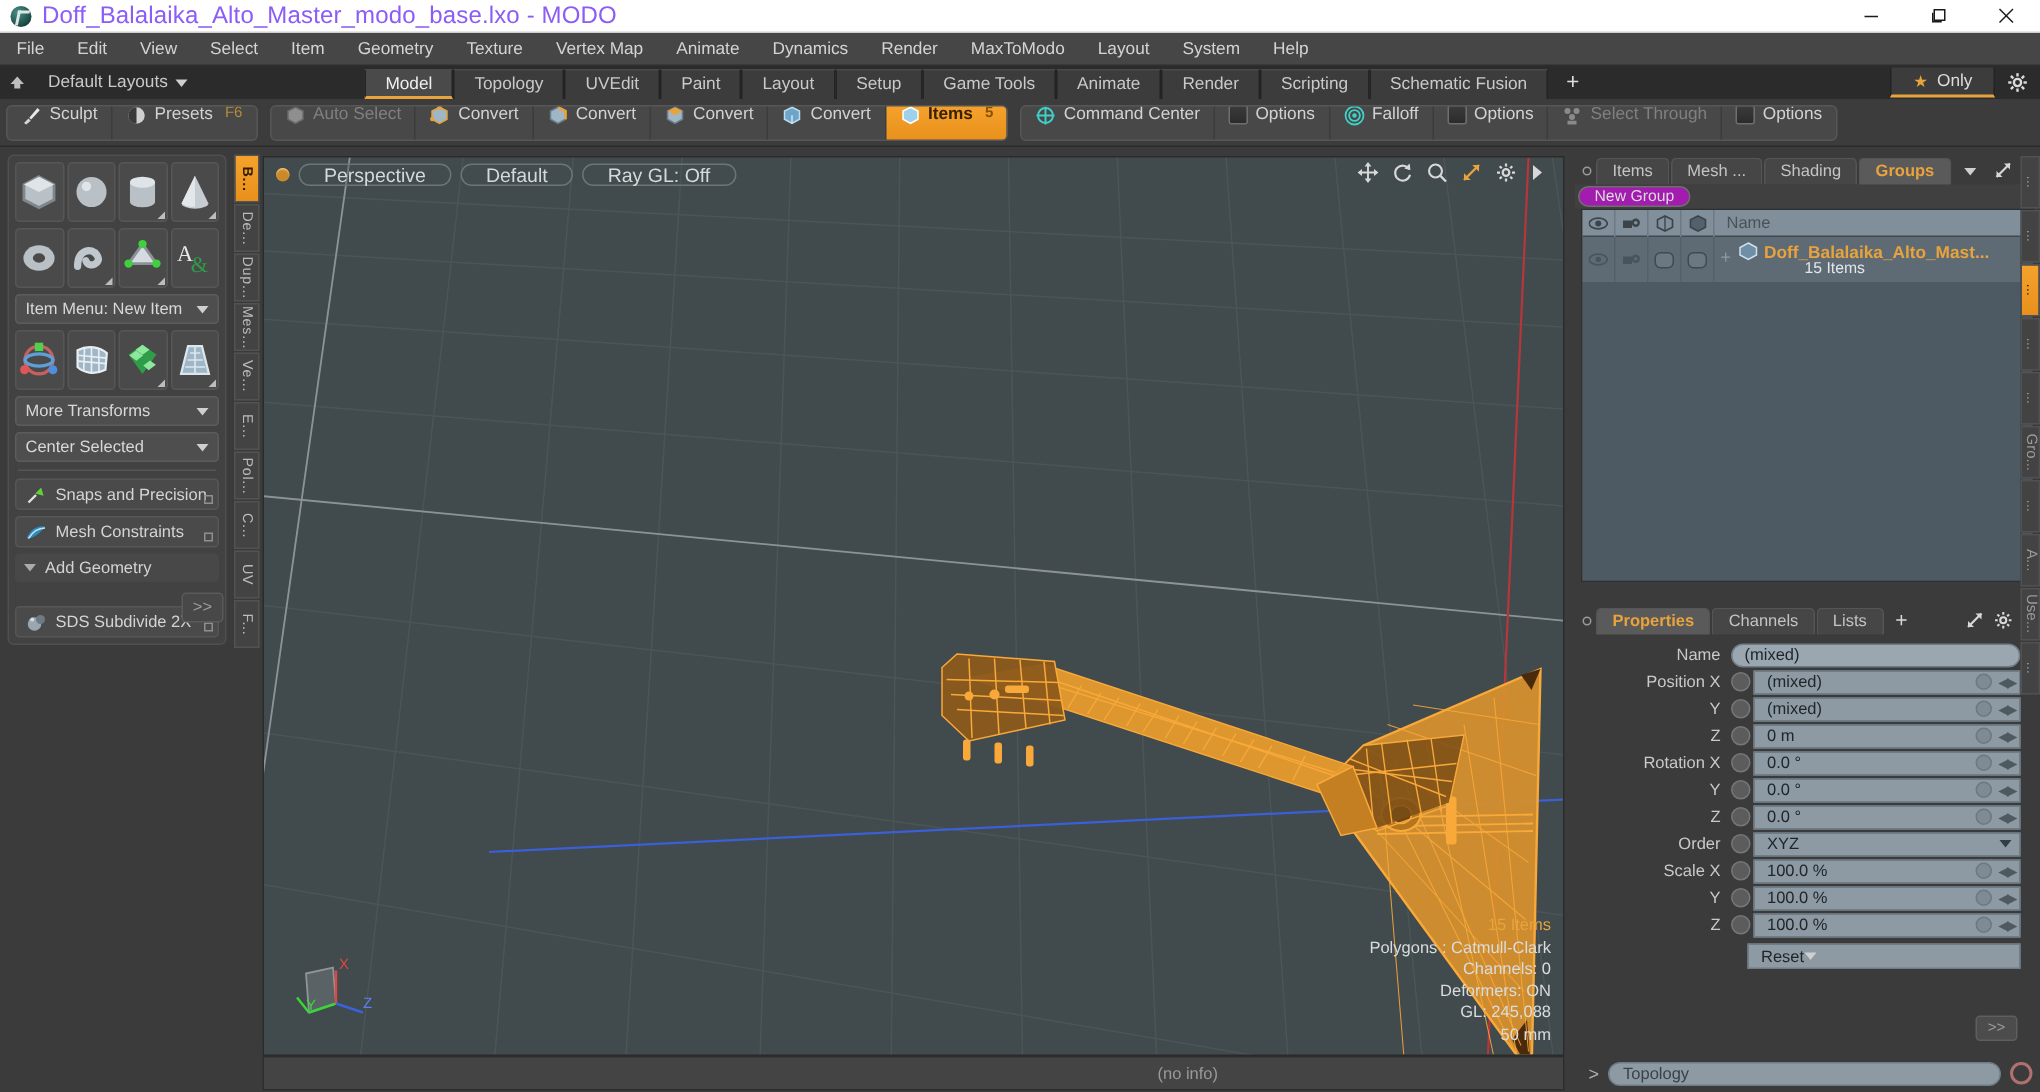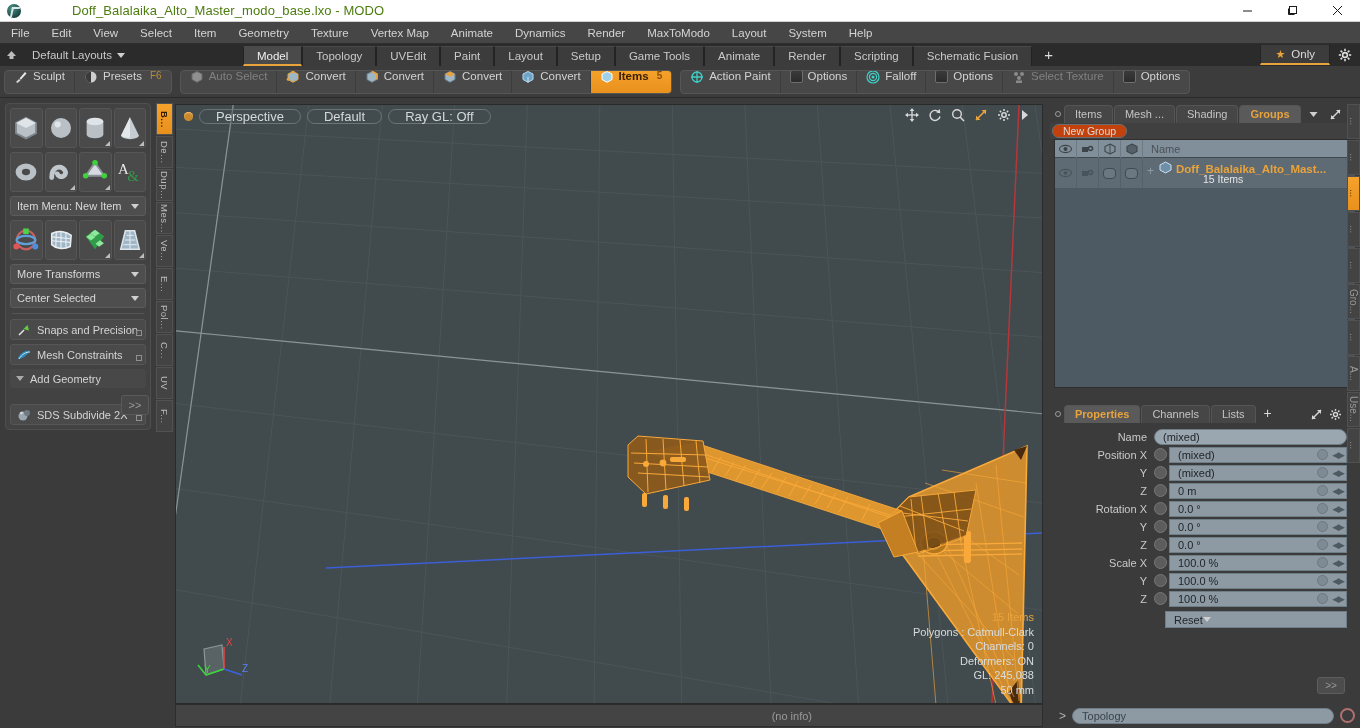--- a/index.html
+++ b/index.html
@@ -24,21 +24,21 @@
     width: 14px; height: 14px; margin-left: 7px; margin-right: 7px;
     border-radius: 50%;
     background: radial-gradient(circle at 35% 30%, #4c8f86 0%, #17433f 75%);
     position: relative; flex: none;
   }
   .title-icon::after {
     content: ""; position: absolute; left: 4px; top: 3px;
     width: 6px; height: 8px; border-left: 2px solid #d8e8e6;
     border-top: 2px solid #d8e8e6; transform: skewX(-12deg);
   }
-  .title-text { color: #4d7c0f; font-size: 13px; letter-spacing: 0.1px; margin-left: 44px; }
+  .title-text { color: #8b5cf6; font-size: 16px; letter-spacing: 0.1px; }
   .win-btns { margin-left: auto; display: flex; height: 22px; }
   .win-btn {
     width: 45px; height: 22px; display: flex; align-items: center;
     justify-content: center; color: #1b1b1b; font-size: 12px;
   }
   .win-btn svg { display: block; }
 
   
   .menubar {
     position: absolute; top: 22px; left: 0; width: 1360px; height: 22px;
@@ -214,21 +214,21 @@
   .rtab.plus { background: transparent; border: none; color: #d8d8d8; font-size: 14px; padding: 0 7px; }
   .rtab-right { margin-left: auto; display: flex; align-items: center; gap: 6px; padding-right: 4px; }
 
   .listpane {
     margin: 0 4px; background: #4e5a63; border: 1px solid #2f2f2f;
     height: 249px; position: relative;
   }
   .newgrp-bar { height: 16px; background: #404040; display: flex; align-items: center; padding-left: 2px; }
   .newgrp-btn {
     height: 14px; line-height: 13px; padding: 0 10px; font-size: 10.5px; color: #dcdcdc;
-    background: #c2410c; border: 1px solid #6e6e6e; border-radius: 7px;
+    background: #a21caf; border: 1px solid #6e6e6e; border-radius: 7px;
   }
   .lst-hdr {
     height: 18px; background: #808f99; display: flex; align-items: center;
     border-bottom: 1px solid #3f4a50;
   }
   .lst-hdr .cl { width: 22px; height: 18px; display: flex; align-items: center; justify-content: center; border-right: 1px solid #6b7a84; }
   .lst-hdr .nm { padding-left: 8px; font-size: 11px; color: #4a5258; }
   .lst-row { height: 30px; background: #5f6b74; display: flex; position: relative; }
   .lst-row .cl { width: 22px; display: flex; align-items: center; justify-content: center; border-right: 1px solid #55606a; }
   .lst-row .body { flex: 1; position: relative; padding-left: 8px; }
@@ -453,21 +453,21 @@
       </div>
     <div class="mgrp" id="mgrp-c">
         <div class="mbtn">
           <span style="display: flex;">
             <svg width="14" height="14" viewBox="0 0 14 14">
               <circle cx="7" cy="7" r="5" fill="none" stroke="#3fd0c8" stroke-width="1.3"></circle>
               <line x1="7" y1="1" x2="7" y2="13" stroke="#3fd0c8" stroke-width="1.3"></line>
               <line x1="1" y1="7" x2="13" y2="7" stroke="#3fd0c8" stroke-width="1.3"></line>
             </svg>
           </span>
-          <span>Action Paint</span>
+          <span>Command Center</span>
         </div>
         <div class="mbtn">
           <span class="chk"></span>
           <span>Options</span>
         </div>
         <div class="mbtn">
           <span style="display: flex;">
             <svg width="14" height="14" viewBox="0 0 14 14">
               <circle cx="7" cy="7" r="6" fill="none" stroke="#3fd0c8" stroke-width="1.2"></circle>
               <circle cx="7" cy="7" r="3.6" fill="none" stroke="#3fd0c8" stroke-width="1.2"></circle>
@@ -482,21 +482,21 @@
         </div>
         <div class="mbtn dim">
           <span style="display: flex;">
             <svg width="14" height="14" viewBox="0 0 14 14">
               <circle cx="4" cy="4" r="2" fill="#8a8a8a"></circle>
               <circle cx="10" cy="4" r="2" fill="#8a8a8a"></circle>
               <circle cx="7" cy="8" r="2" fill="#8a8a8a"></circle>
               <rect x="4" y="10.5" width="6" height="2.5" fill="#8a8a8a"></rect>
             </svg>
           </span>
-          <span>Select Texture</span>
+          <span>Select Through</span>
         </div>
         <div class="mbtn">
           <span class="chk"></span>
           <span>Options</span>
         </div>
       </div>
   </div>
 
   <div class="leftpanel">
     <div class="tool-card">
@@ -1077,20 +1077,28 @@
             <div class="pfield-wrap">
               <div class="pf-in">
                 <span>0.0 °</span>
                 <span class="gb"></span>
                 <span class="arrows">◀▶</span>
               </div>
             </div>
           </div>
         </div>
 
+      <div class="prow">
+        <div class="plabel">Order</div>
+        <span class="pknob"></span>
+        <div class="pdrop">
+          <span>XYZ</span>
+          <span class="caret-dn"></span>
+        </div>
+      </div>
 
       <div id="scale-rows">
           <div class="prow">
             <div class="plabel">Scale X</div>
             <span class="pknob"></span>
             <div class="pfield-wrap">
               <div class="pf-in">
                 <span>100.0 %</span>
                 <span class="gb"></span>
                 <span class="arrows">◀▶</span>

